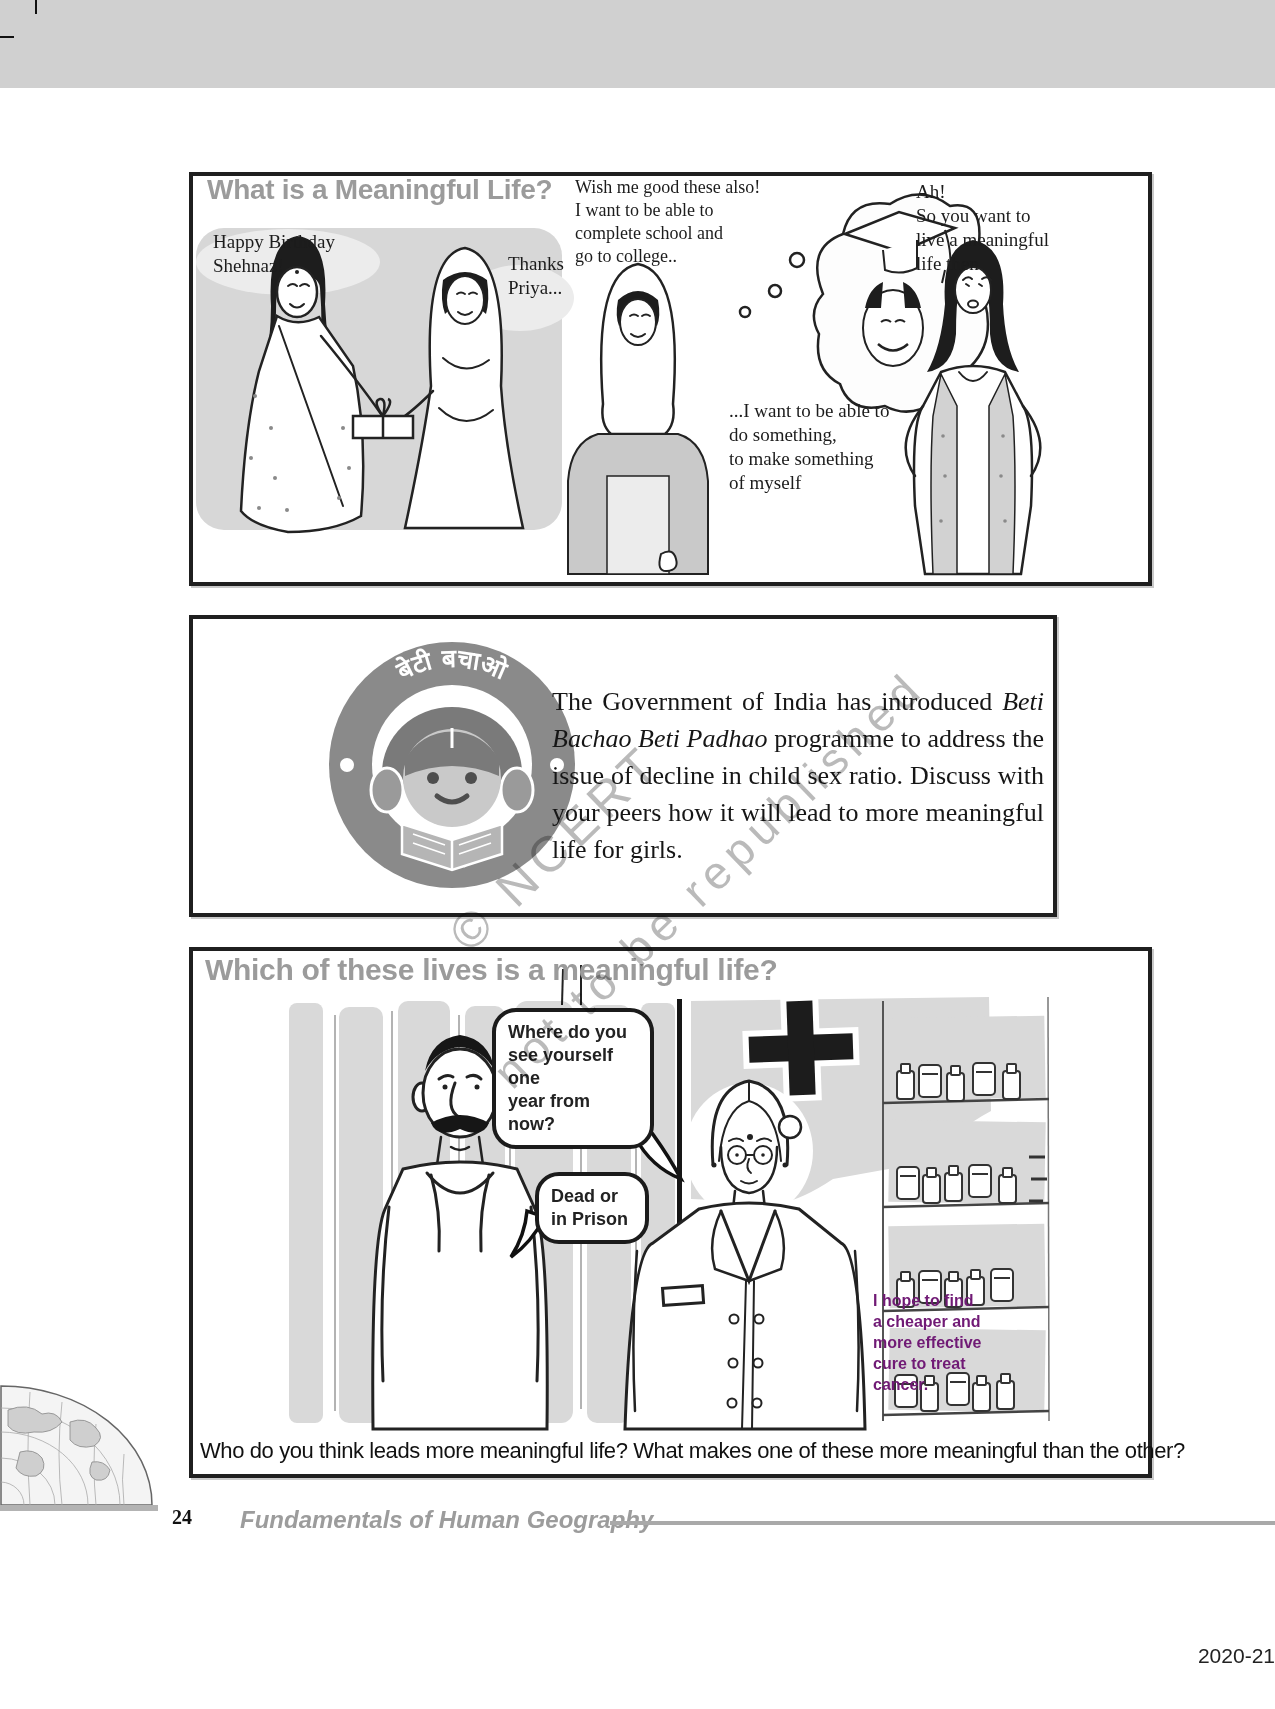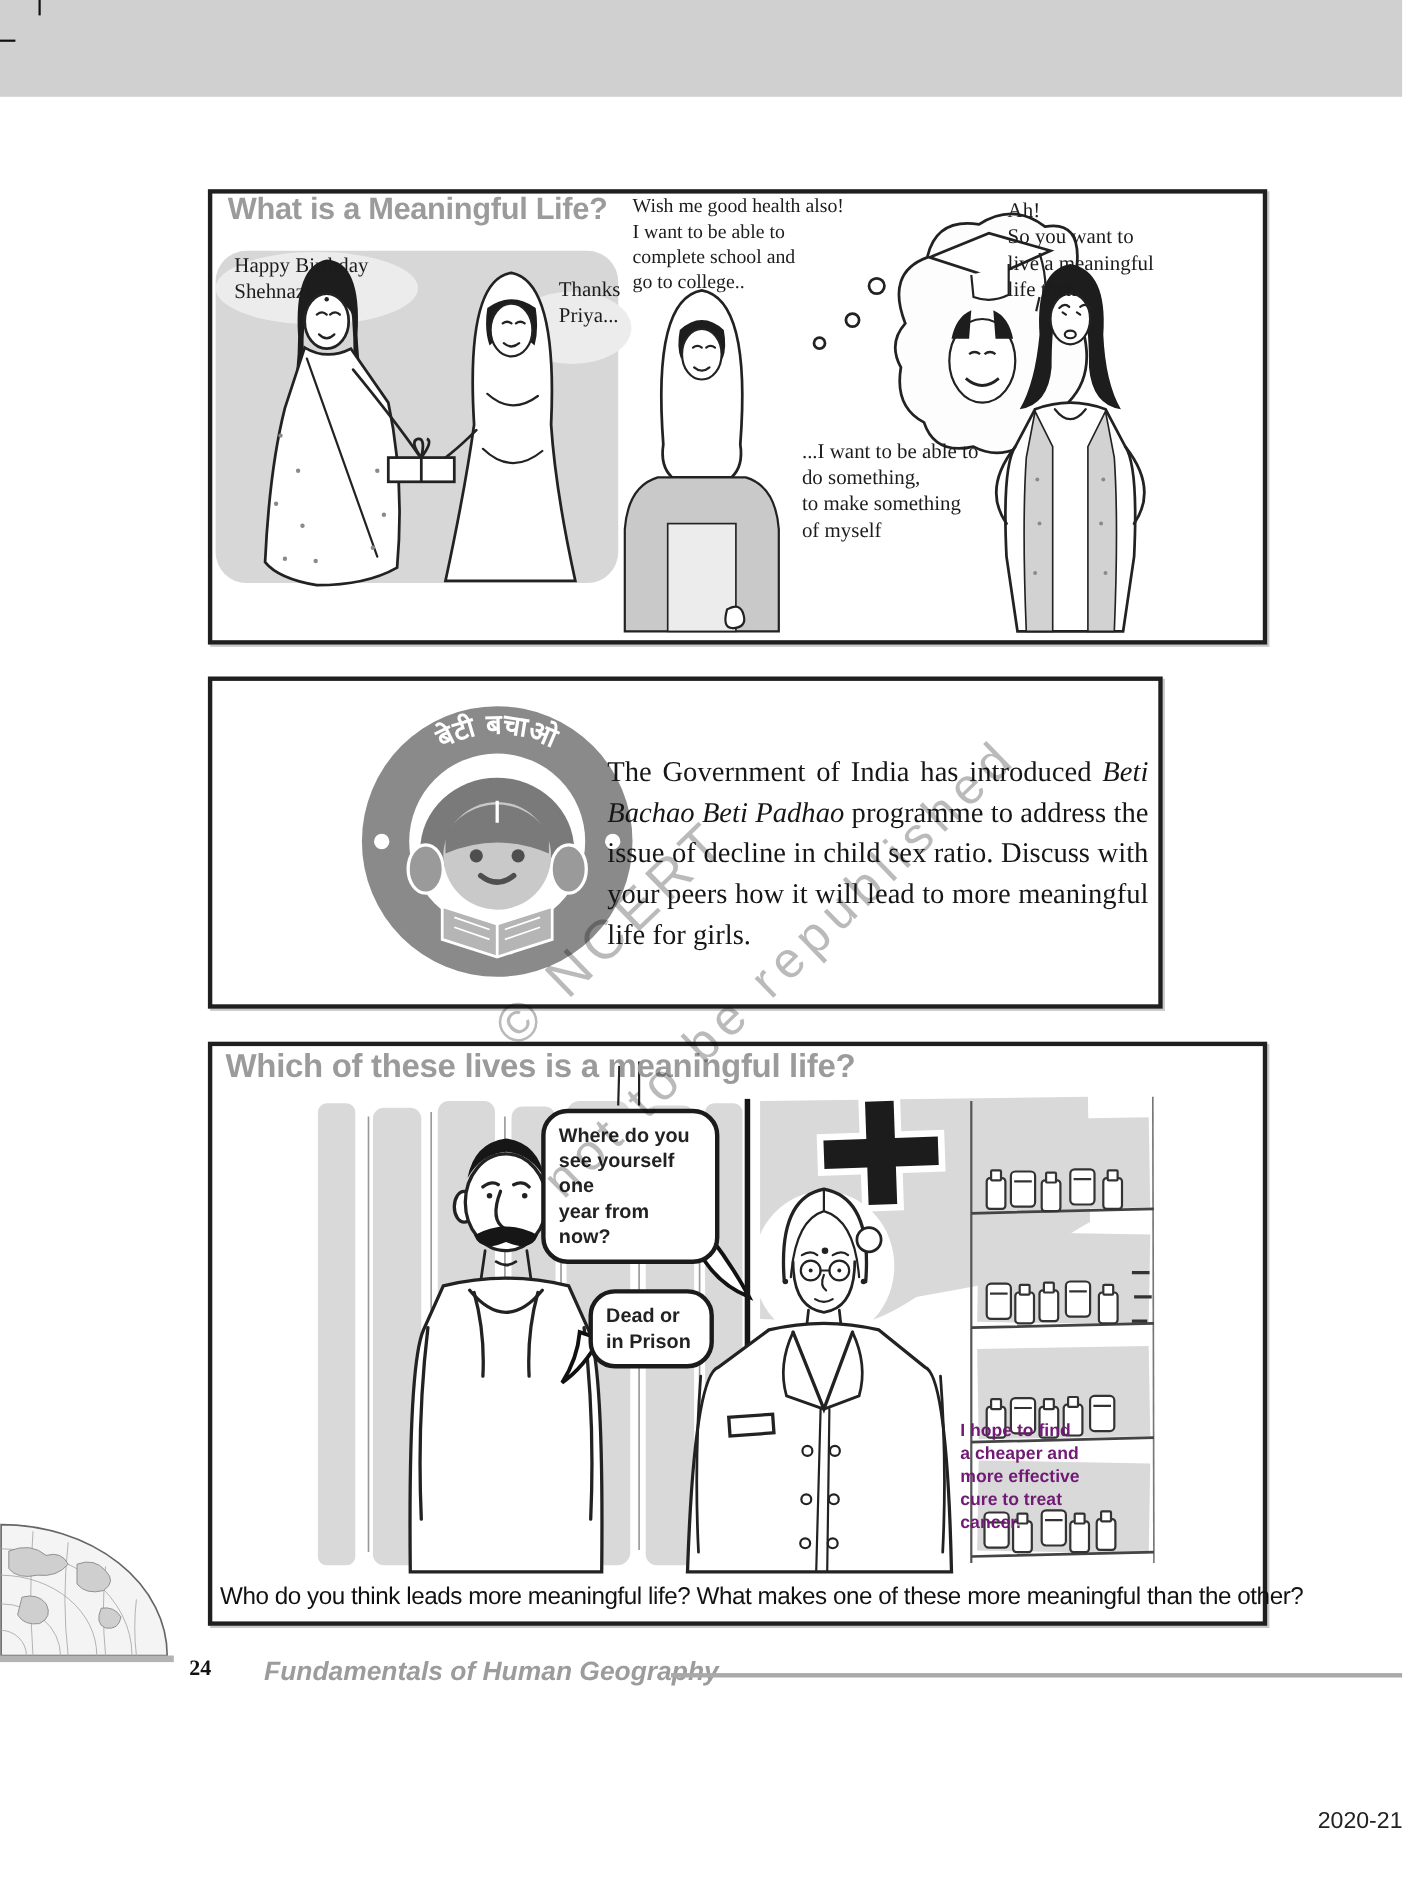--- a/index.html
+++ b/index.html
@@ -145,21 +145,21 @@
           <circle cx="812" cy="345" r="1.8"></circle>
       </g>
     </g>
   </svg>
 
   <div class="abs panel-title" style="left:207px;top:174px;font-size:28px;z-index:3;">What is a Meaningful Life?</div>
   <div class="abs speech-serif" style="left:213px;top:230px;width:160px;">Happy Birthday
 Shehnaz!</div>
   <div class="abs speech-serif" style="left:486px;top:252px;width:95px;margin-left:22px;">Thanks
 Priya...</div>
-  <div class="abs speech-serif" style="left:575px;top:176px;width:195px;font-size:18px;line-height:23px;">Wish me good health also!
+  <div class="abs speech-serif" style="left:575px;top:176px;width:195px;font-size:18px;line-height:23px;">Wish me good these also!
 I want to be able to
 complete school and
 go to college..</div>
   <div class="abs speech-serif" style="left:729px;top:399px;width:200px;">...I want to be able to
 do something,
 to make something
 of myself</div>
   <div class="abs speech-serif" style="left:916px;top:180px;width:230px;">Ah!
 So you want to
 live a meaningful

